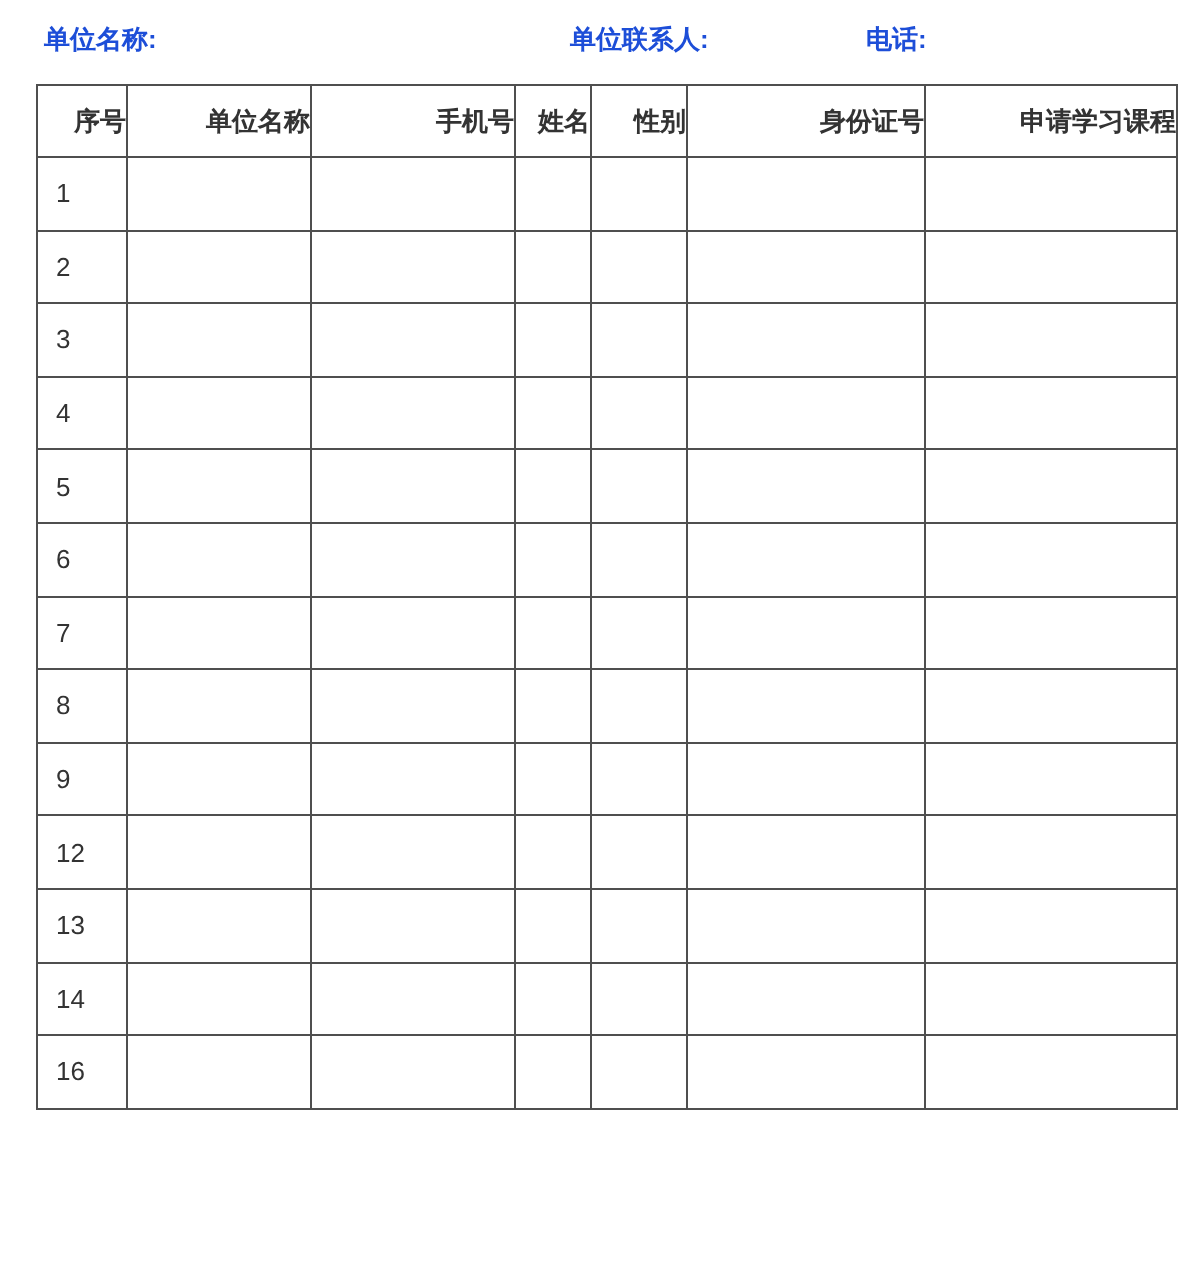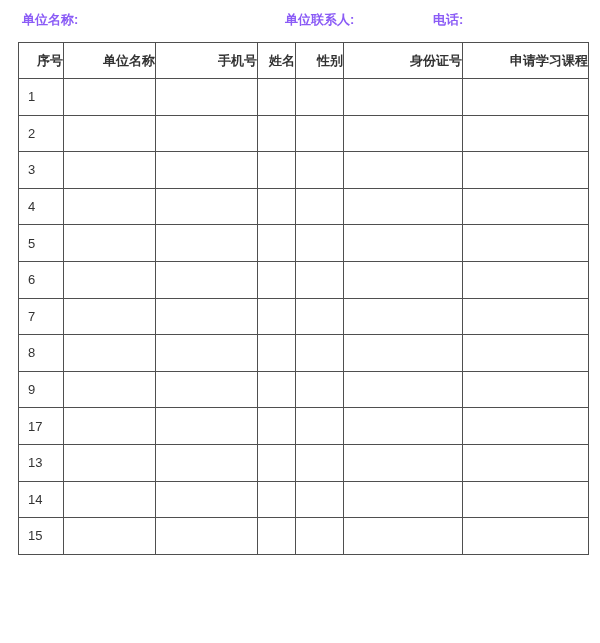--- a/index.html
+++ b/index.html
@@ -18,21 +18,21 @@
     background: #ffffff;
   }
   .top-labels {
     position: absolute;
     top: 11px;
     left: 0;
     width: 600px;
     height: 20px;
     font-size: 13px;
     font-weight: 700;
-    color: #8b5cf6;
+    color: #1d4ed8;
   }
   .top-labels .lbl {
     position: absolute;
     top: 0;
     white-space: nowrap;
   }
   .lbl-unit-name    { left: 22px; }
   .lbl-unit-contact { left: 285px; }
   .lbl-phone        { left: 433px; }
 
@@ -184,21 +184,21 @@
         <tr>
           <td class="row-no">9</td>
           <td></td>
           <td></td>
           <td></td>
           <td></td>
           <td></td>
           <td></td>
         </tr>
         <tr>
-          <td class="row-no">17</td>
+          <td class="row-no">12</td>
           <td></td>
           <td></td>
           <td></td>
           <td></td>
           <td></td>
           <td></td>
         </tr>
         <tr>
           <td class="row-no">13</td>
           <td></td>
@@ -211,21 +211,21 @@
         <tr>
           <td class="row-no">14</td>
           <td></td>
           <td></td>
           <td></td>
           <td></td>
           <td></td>
           <td></td>
         </tr>
         <tr>
-          <td class="row-no">15</td>
+          <td class="row-no">16</td>
           <td></td>
           <td></td>
           <td></td>
           <td></td>
           <td></td>
           <td></td>
         </tr>
       </tbody>
   </table>
 

